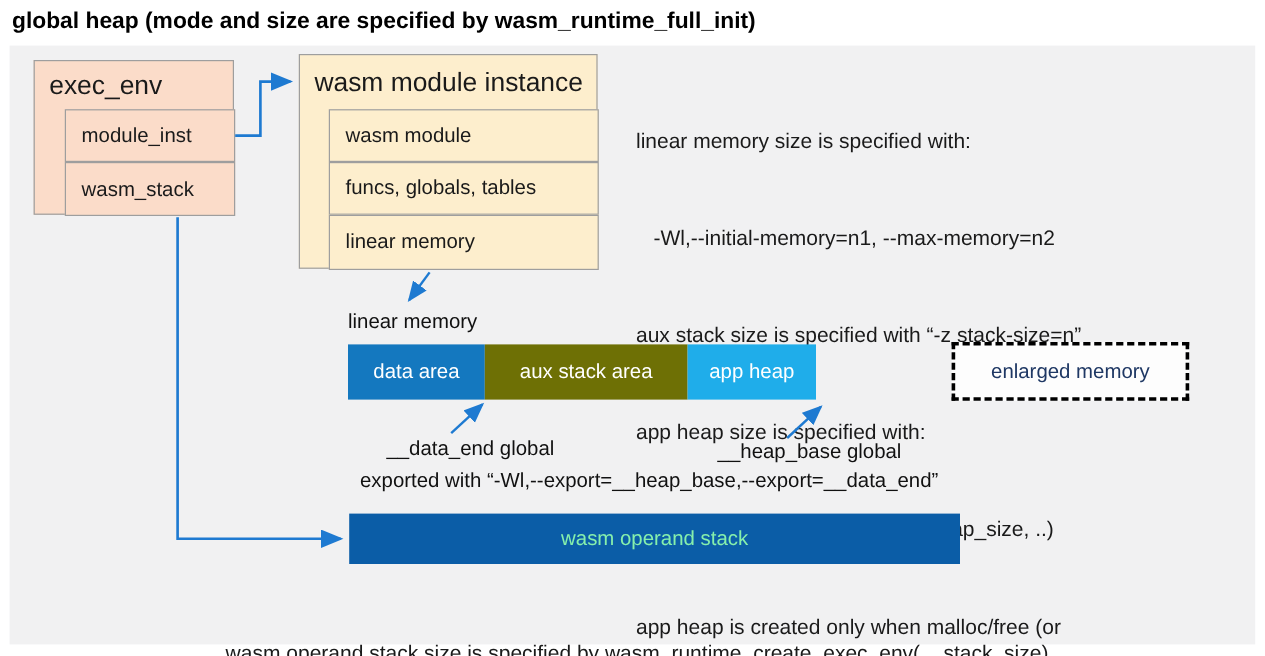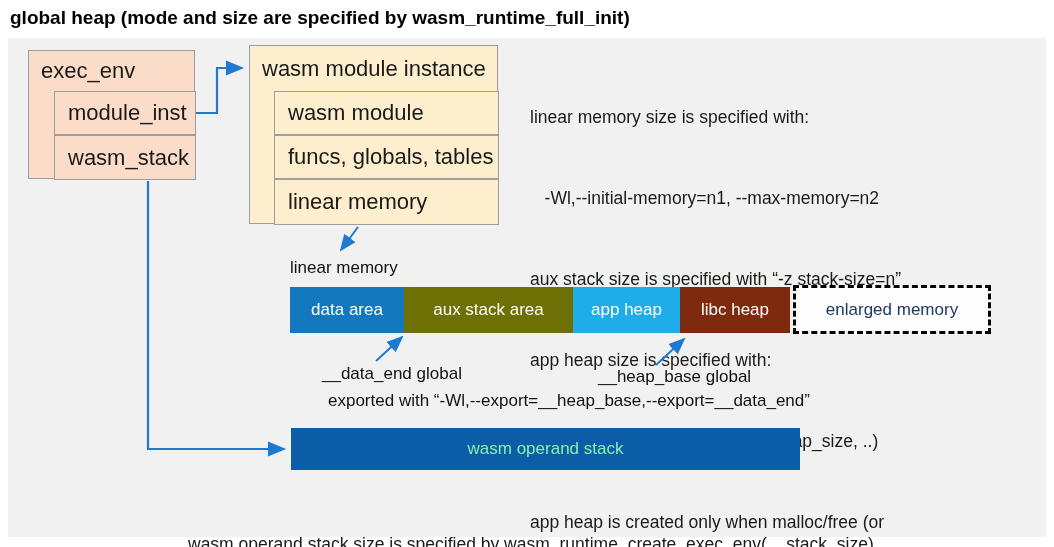--- a/index.html
+++ b/index.html
@@ -6,21 +6,21 @@
   html,body { background:#ffffff; }
   body { font-family:"Liberation Sans", sans-serif; color:#1a1a1a; }
   .canvas { position:relative; width:1054px; height:547px; background:#ffffff; overflow:hidden; }
 
   .title { position:absolute; left:10px; top:7px; font-size:19px; font-weight:bold; color:#000; }
 
   .panel { position:absolute; left:8px; top:38px; width:1038px; height:499px; }
 
   .struct-box { position:absolute; border:1.5px solid #9e9e9e; }
   .struct-header { display:flex; align-items:center; padding-left:12px; font-size:22px; }
-  .struct-row { position:absolute; border:1.5px solid #9e9e9e; display:flex; align-items:center; padding-left:13px; font-size:22px; }
+  .struct-row { position:absolute; border:1.5px solid #9e9e9e; display:flex; align-items:center; padding-left:13px; font-size:17px; }
 
   .label-text { position:absolute; font-size:17px; color:#111; }
 
   .mem-bar { position:absolute; top:287px; height:46px; display:flex; align-items:center; justify-content:center; font-size:17px; color:#ffffff; }
   .enlarged { position:absolute; top:285px; height:49px; border:3px dashed #000; background:#fdfdfd; display:flex; align-items:center; justify-content:center; font-size:17px; color:#1f3864; }
 
   .operand-bar { position:absolute; left:291px; top:428px; width:509px; height:42px; display:flex; align-items:center; justify-content:center; color:#86efac; font-size:17px; }
 
   .notes { position:absolute; font-size:17.5px; line-height:27px; white-space:pre-wrap; }
   .notes div { white-space:pre-wrap; }
@@ -58,26 +58,25 @@
     <div>   wasm_runtime_instantiate(.., heap_size, ..)</div>
     <div>app heap is created only when malloc/free (or</div>
     
   </div>
 
   <div class="label-text" style="left:290px; top:258px;">linear memory</div>
 
   <div class="mem-bar" style="left: 290px; width: 114px; background-color: rgb(20, 120, 191);">data area</div>
   <div class="mem-bar" style="left: 404px; width: 169px; background-color: rgb(110, 112, 5); text-align: right;">aux stack area</div>
   <div class="mem-bar" style="left: 573px; width: 107px; background-color: rgb(31, 173, 234);">app heap</div>
-  <div class="mem-bar" style="left: 680px; width: 110px; background-color: rgb(125, 42, 14);">libc heap</div>
   <div class="enlarged" style="left:793px; width:198px;">enlarged memory</div>
 
   <div class="label-text" style="left:322px; top:364px;">__data_end global</div>
   <div class="label-text" style="left:598px; top:367px;">__heap_base global</div>
-  <div class="label-text" style="left:300px; top:391px;margin-left:28px;">exported with “-Wl,--export=__heap_base,--export=__data_end”</div>
+  <div class="label-text" style="left:300px; top:391px;">exported with “-Wl,--export=__heap_base,--export=__data_end”</div>
 
   <div class="operand-bar" style="background-color: rgb(11, 93, 167);">wasm operand stack</div>
 
   <div class="bottom-notes">
     <div>wasm operand stack size is specified by wasm_runtime_create_exec_env(.., stack_size)</div>
     
   </div>
 
   <svg class="overlay">
     <defs>

